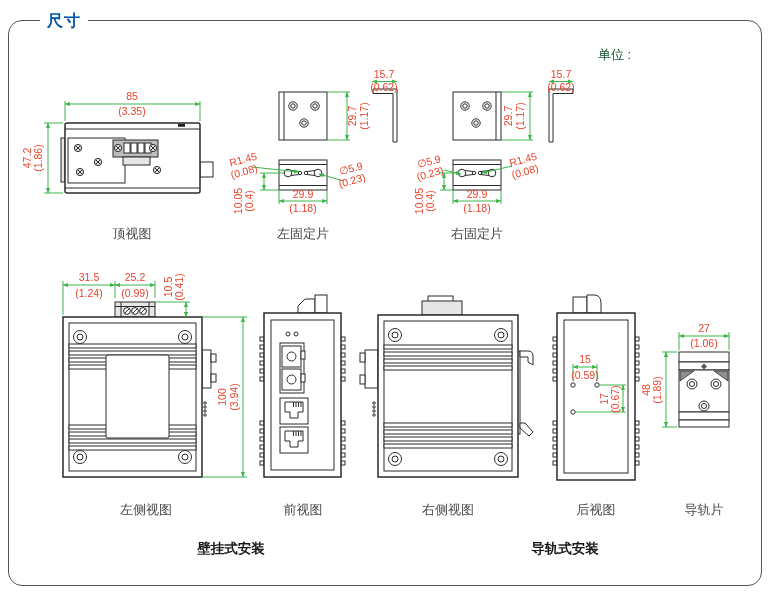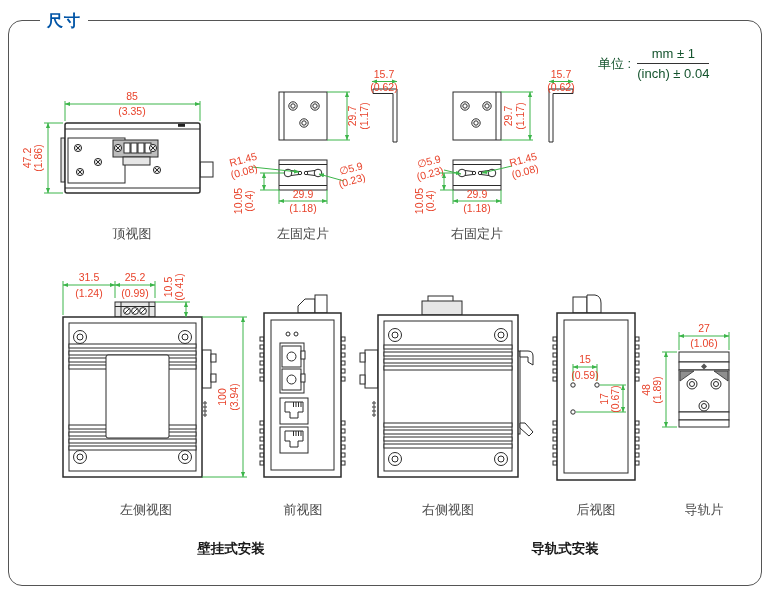--- a/index.html
+++ b/index.html
@@ -28,24 +28,20 @@
 </style>
 </head>
 <body>
 
 <div id="stage">
   <div class="frame"></div>
   <div class="page-title">尺寸</div>
 
   <div class="unit">
     <span>单位 :</span>
-    <span class="frac">
-      <span class="num">mm ± 1</span>
-      <span class="den">(inch) ± 0.04</span>
-    </span>
   </div>
 
   <svg width="770" height="594" viewBox="0 0 770 594">
     <defs>
       <marker id="ma" viewBox="0 0 10 10" refX="8.5" refY="5" markerWidth="6" markerHeight="6" orient="auto-start-reverse">
         <path d="M0,1.5 L9,5 L0,8.5 z" fill="#3cb54a"></path>
       </marker>
       <g id="screw-ring">
           <circle r="6.5" class="kw"></circle>
           <circle r="3" class="k"></circle>

